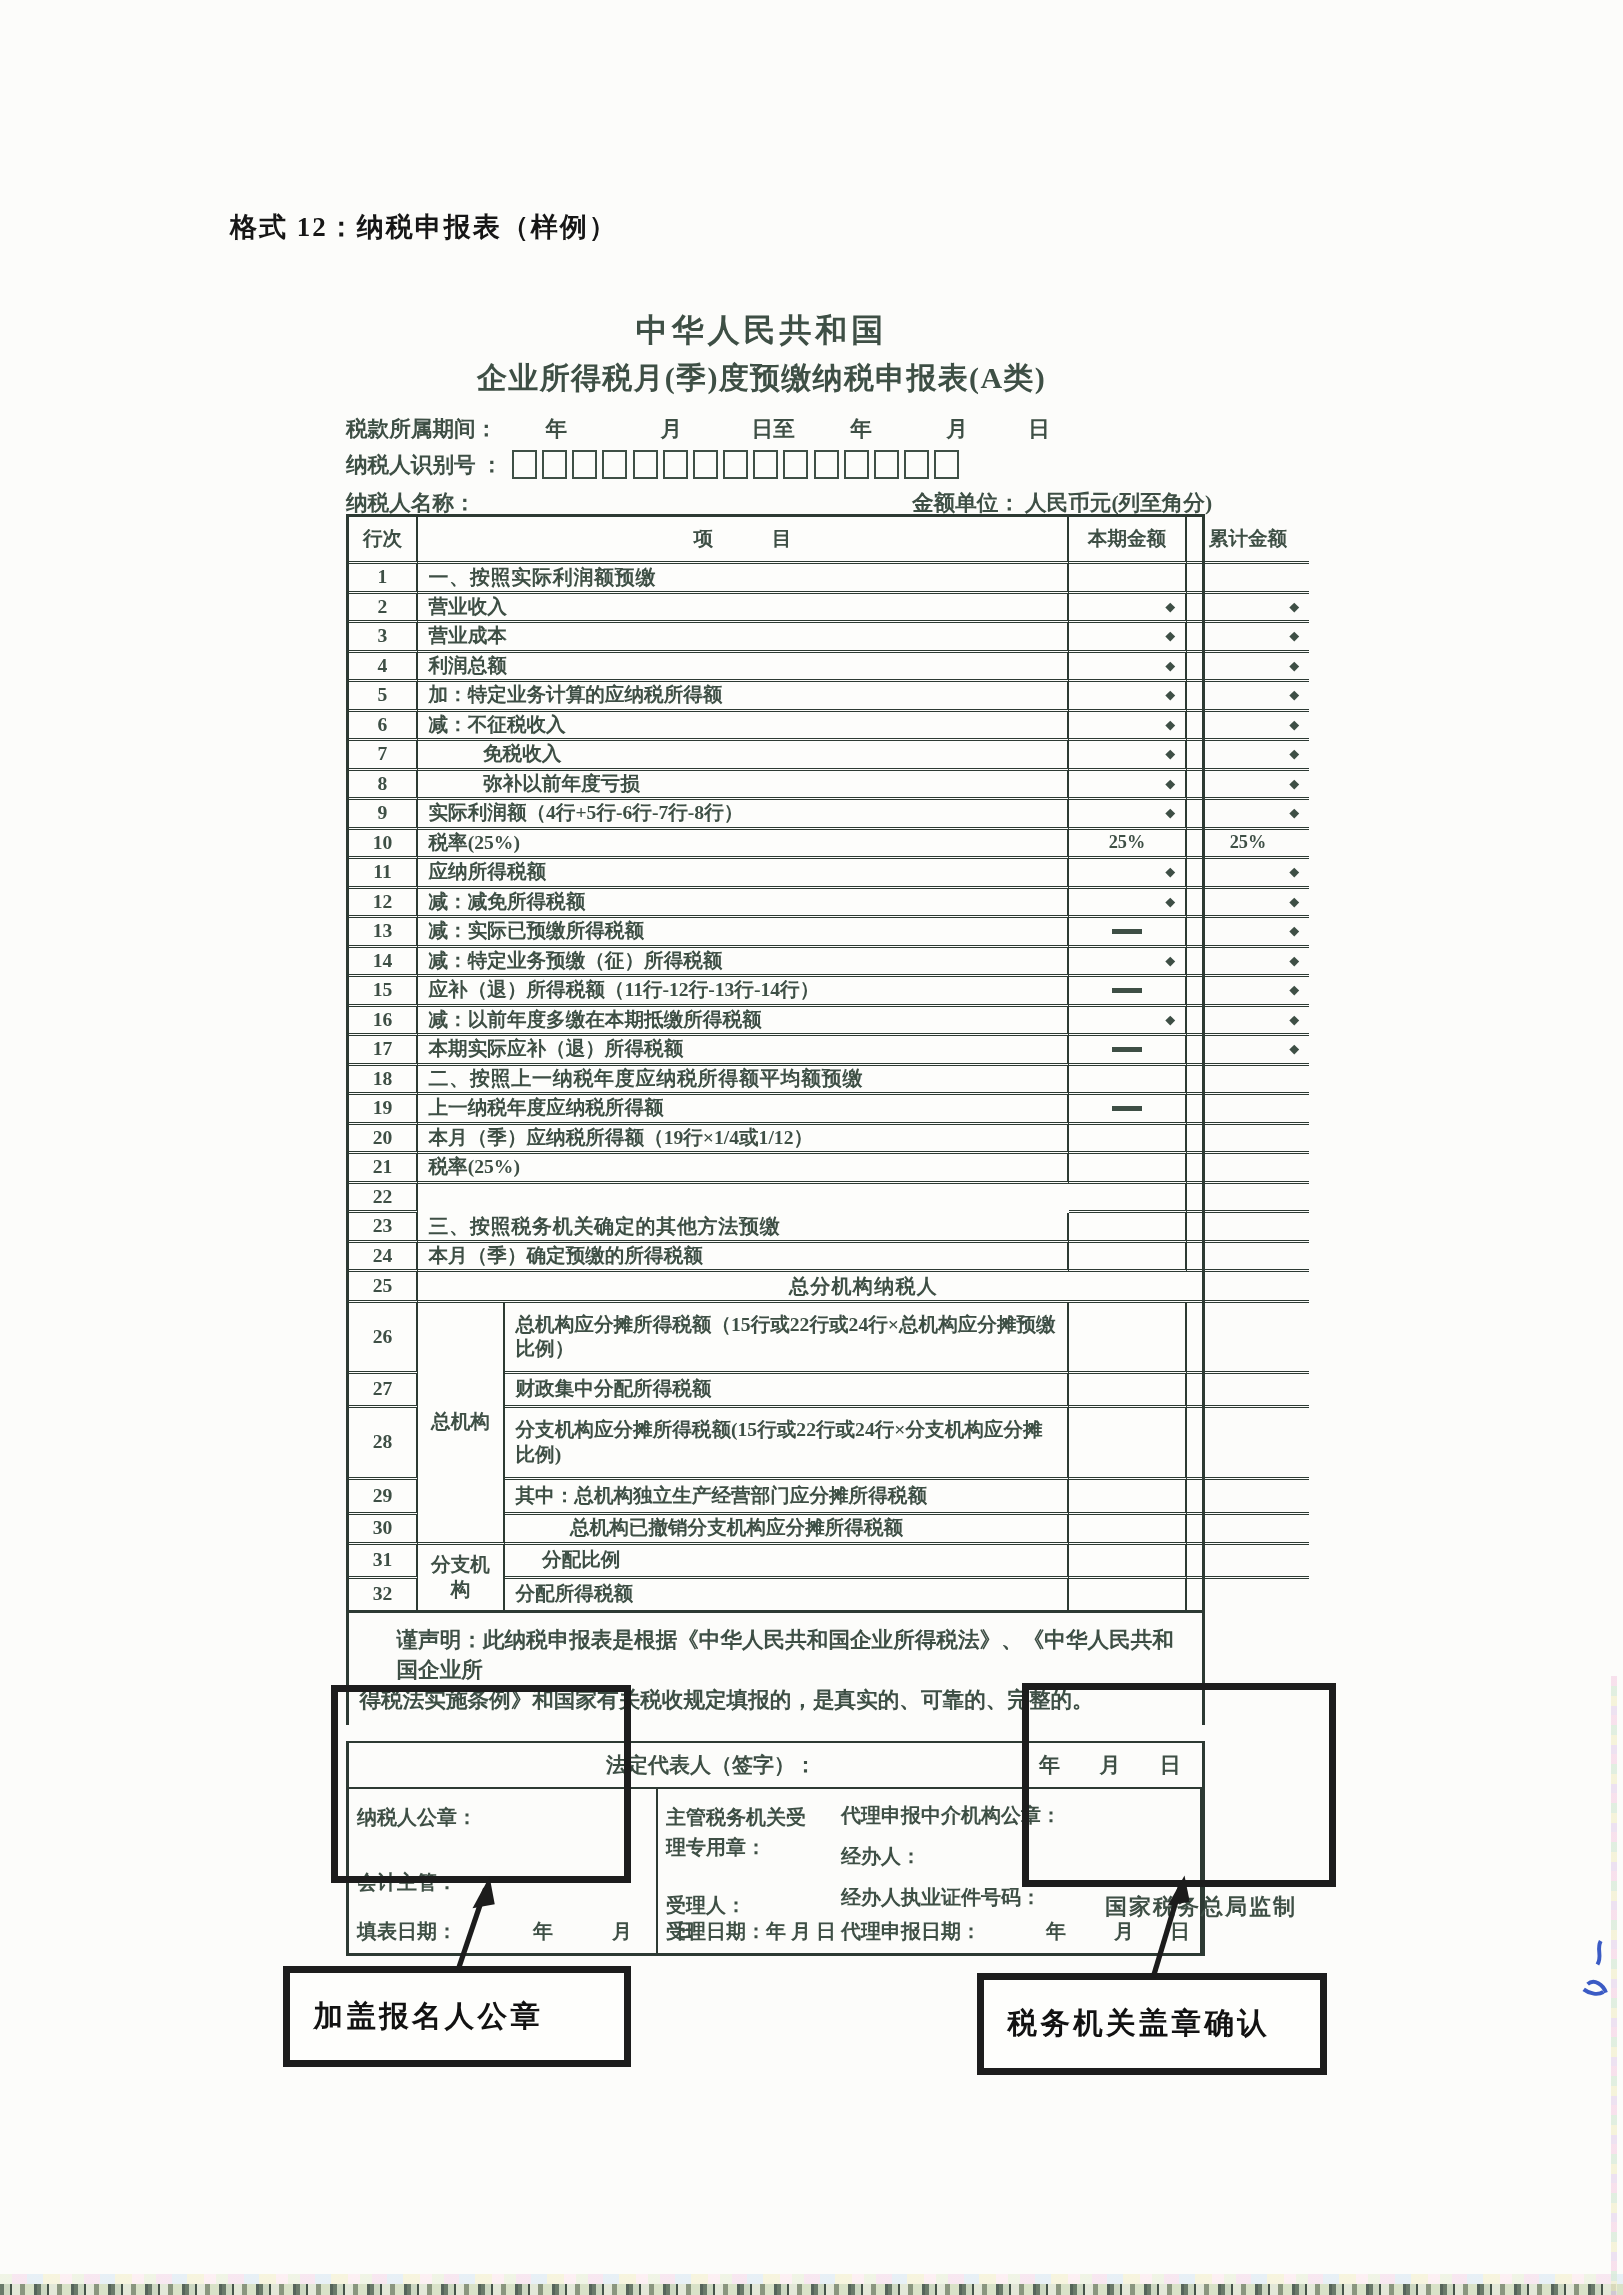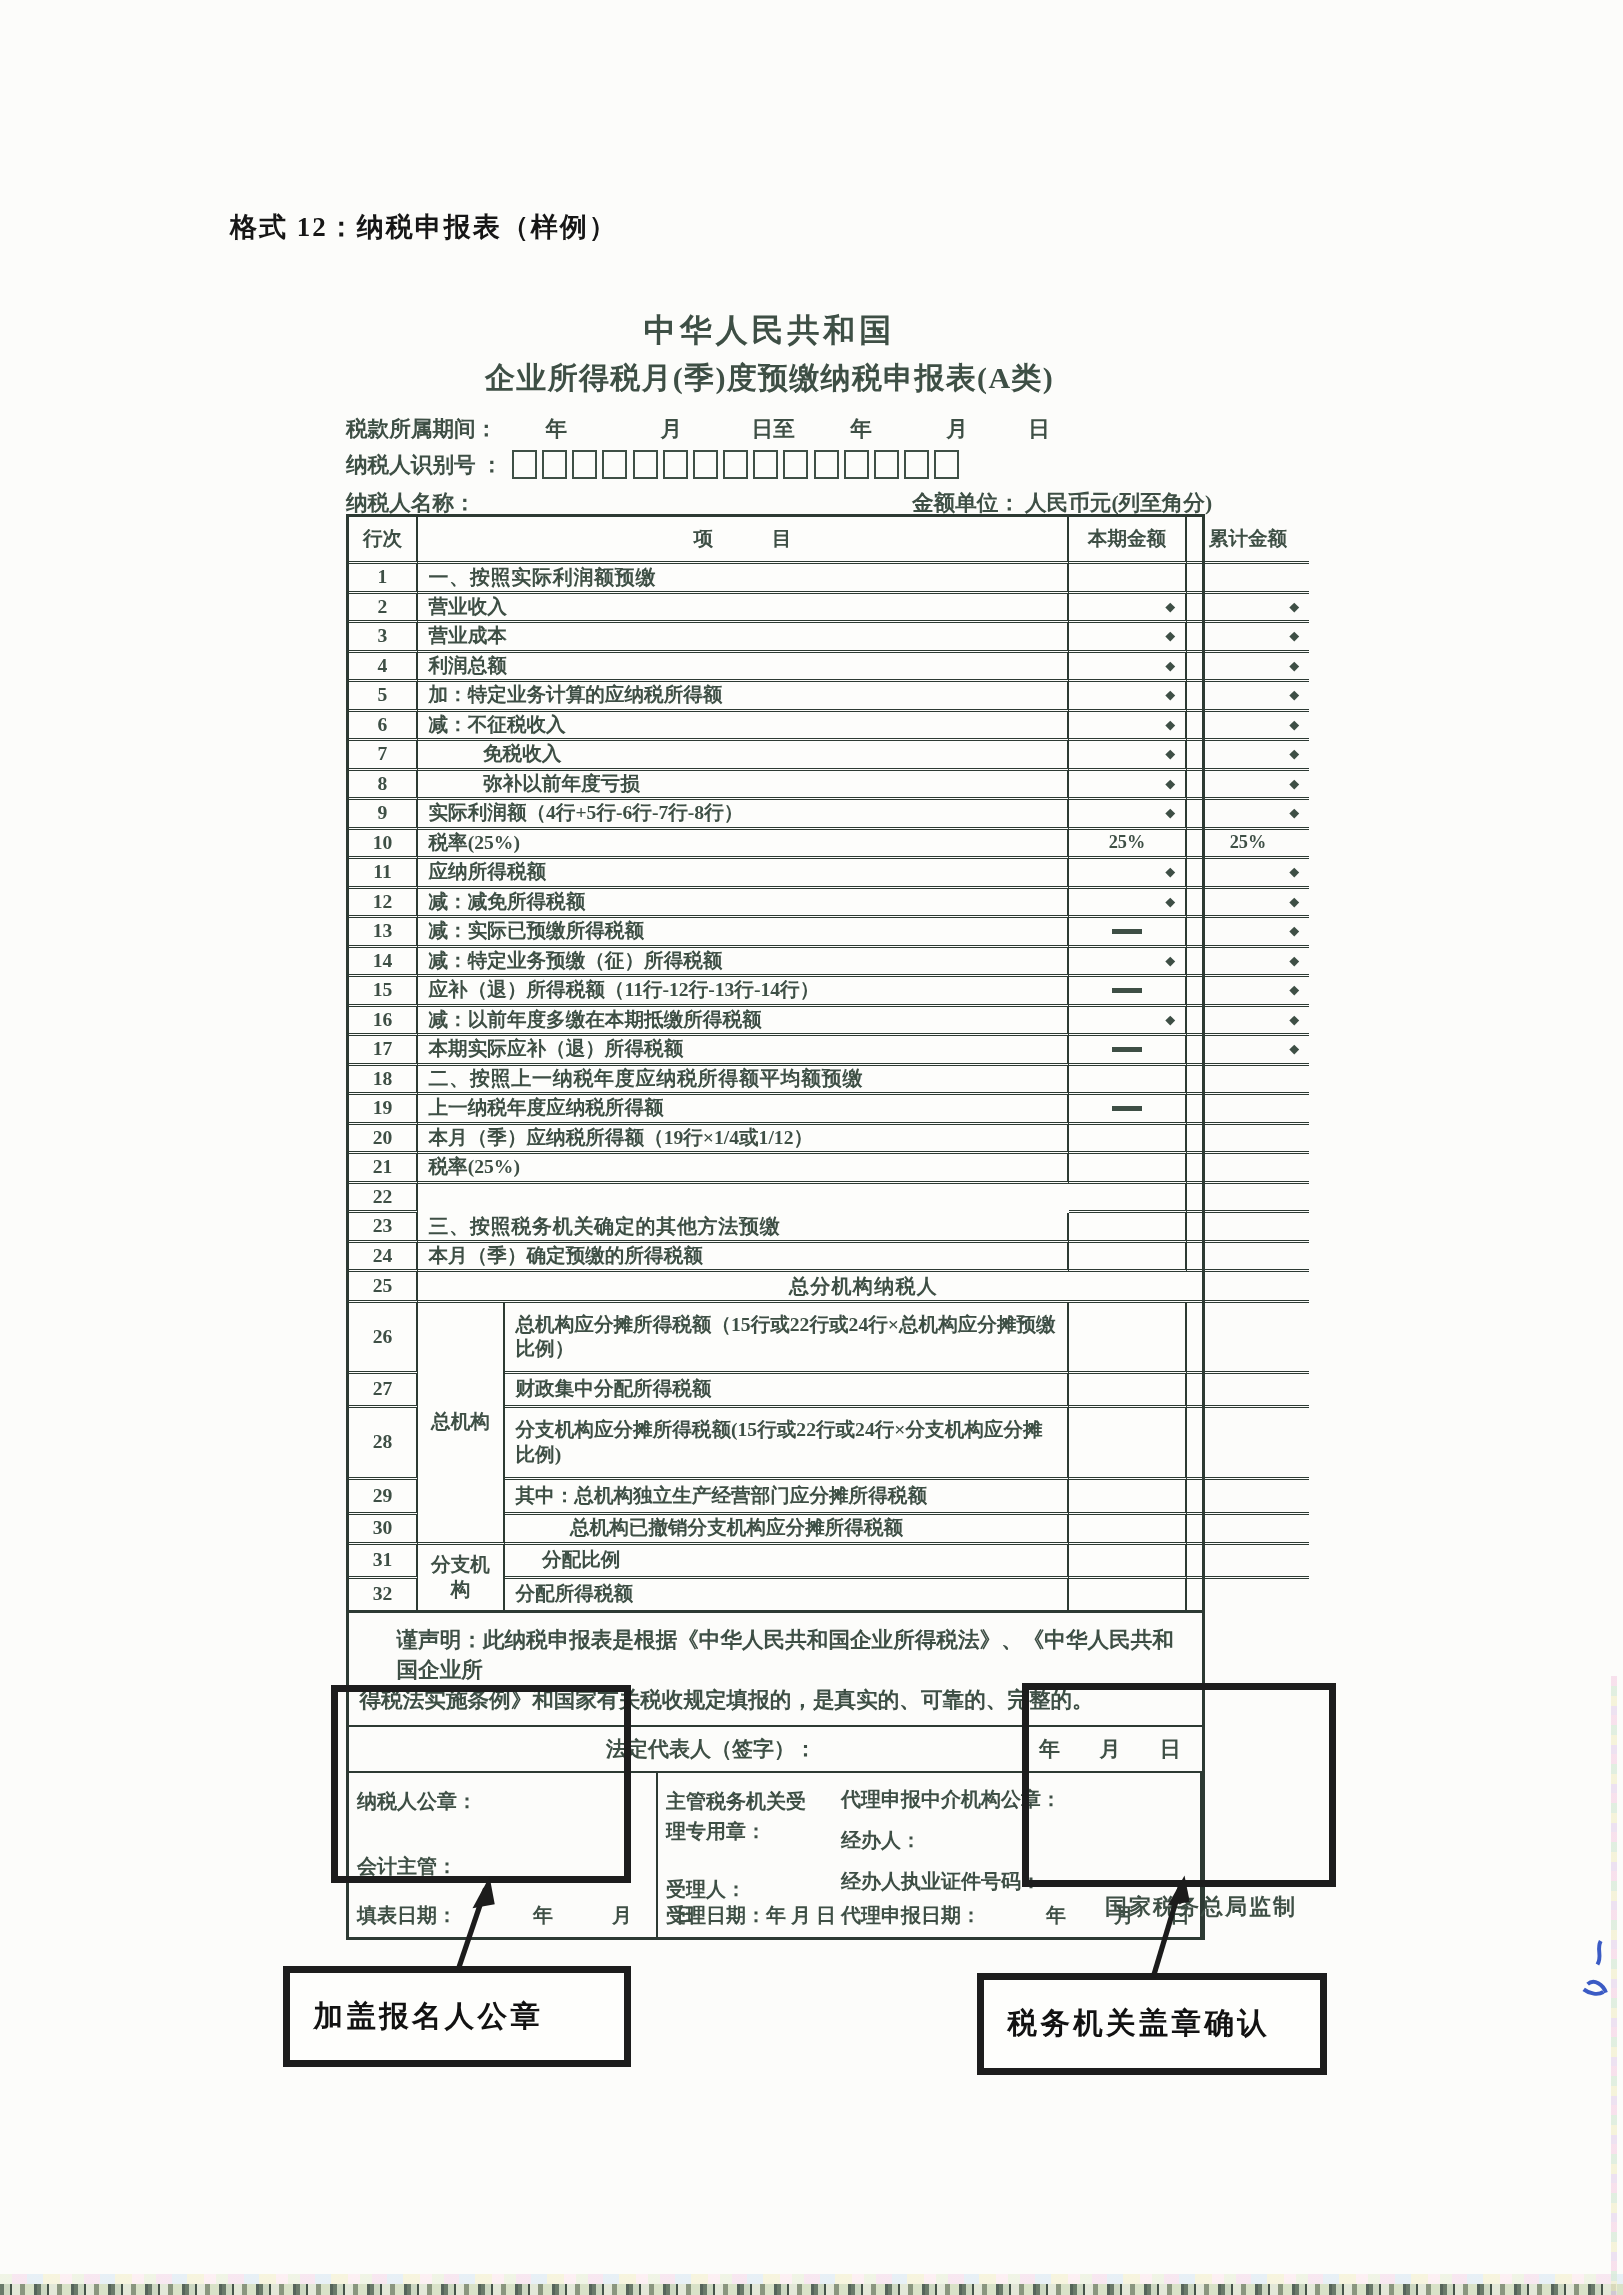--- a/index.html
+++ b/index.html
@@ -7,21 +7,21 @@
     --line:#2d3a33;
     --black:#161616;
   }
   *{box-sizing:border-box;margin:0;padding:0;}
   body{margin:0;background:#e8e8e8;font-family:"Liberation Serif", serif;}
   .page{position:relative;width:1623px;height:2295px;background:#fcfcfa;overflow:hidden;}
 
   .tagline{position:absolute;left:230px;top:209px;font-size:27px;color:var(--black);
     letter-spacing:2px;font-weight:600;}
 
-  .titles{position:absolute;left:282px;top:309px;width:975px;text-align:center;color:var(--ink);}
+  .titles{position:absolute;left:274px;top:309px;width:975px;text-align:center;color:var(--ink);}
   .title1{font-size:32px;font-weight:800;letter-spacing:3.9px;}
   .title2{font-size:30px;font-weight:800;letter-spacing:1.3px;margin-top:5.2px;}
 
   .meta{position:absolute;left:346px;width:969px;color:var(--ink);font-weight:700;}
   .period{top:414px;font-size:21.6px;}
   .period .pl{display:inline-block;}
   .period .pt{display:inline-block;}
   .idline{top:450px;font-size:21.6px;display:flex;align-items:center;}
   .idboxes{display:inline-flex;margin-left:9.2px;}
   .idbox{width:25px;height:29px;border:2px solid var(--ink);margin-right:5.2px;}
@@ -44,21 +44,21 @@
   .c.grp{justify-content:center;text-align:center;font-weight:800;padding:0 6.5px;}
   .c.amt{justify-content:flex-end;padding-right:11.8px;}
   .c.amtc{justify-content:center;padding-right:0;font-weight:800;font-size:18.3px;}
   .dotm{width:6.5px;height:6.5px;background:var(--ink);transform:rotate(45deg);}
   .dashm{width:30px;height:4.6px;background:var(--ink);margin:0 auto;}
 
   .decl{border-left:3.3px solid var(--line);border-right:3.3px solid var(--line);
     padding:13px 10.5px 9.2px 10.5px;color:var(--ink);font-size:21.6px;font-weight:600;line-height:1.38;}
   .decl .l1{padding-left:37px;}
 
-  .sig{border:3.3px solid var(--line);border-top:2.6px solid var(--line);color:var(--ink);font-weight:700;}
+  .sig{border:3.3px solid var(--line);border-top:2.6px solid var(--line);color:var(--ink);font-weight:700;margin-top:16px;}
   .sig-r1{display:flex;height:46px;border-bottom:2.6px solid var(--line);}
   .sig-r1 .s1l{width:678px;border-right:2.6px solid var(--line);display:flex;align-items:center;
     padding-left:257px;font-size:21px;}
   .sig-r1 .s1r{flex:1;display:flex;align-items:center;justify-content:center;font-size:21px;letter-spacing:9.2px;}
   .sig-r2{display:flex;height:164px;font-size:20px;}
   .sigc{position:relative;padding:10.5px 7.9px;}
   .sigc p{margin:0;}
   .sc1{width:309px;border-right:2.6px solid var(--line);}
   .sc2{width:369px;border-right:2.6px solid var(--line);}
   .sc3{flex:1;}

